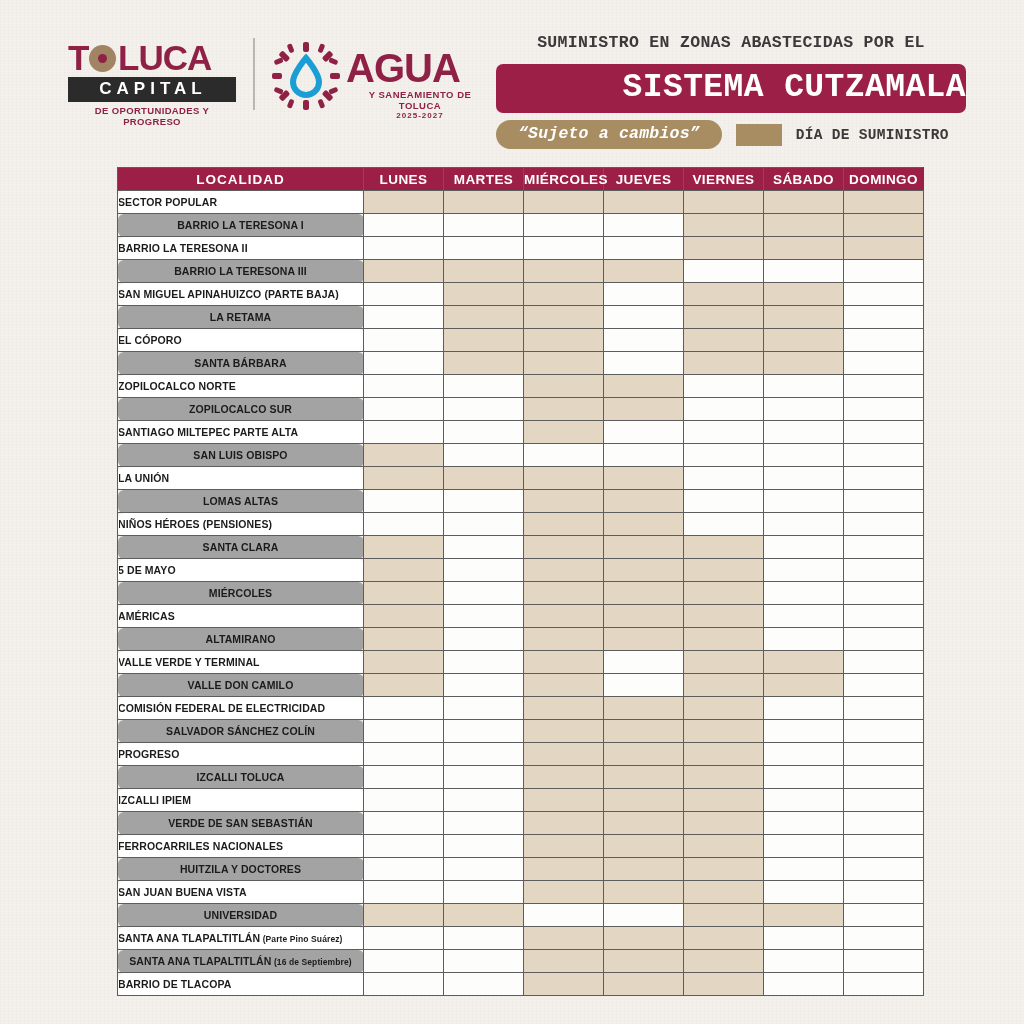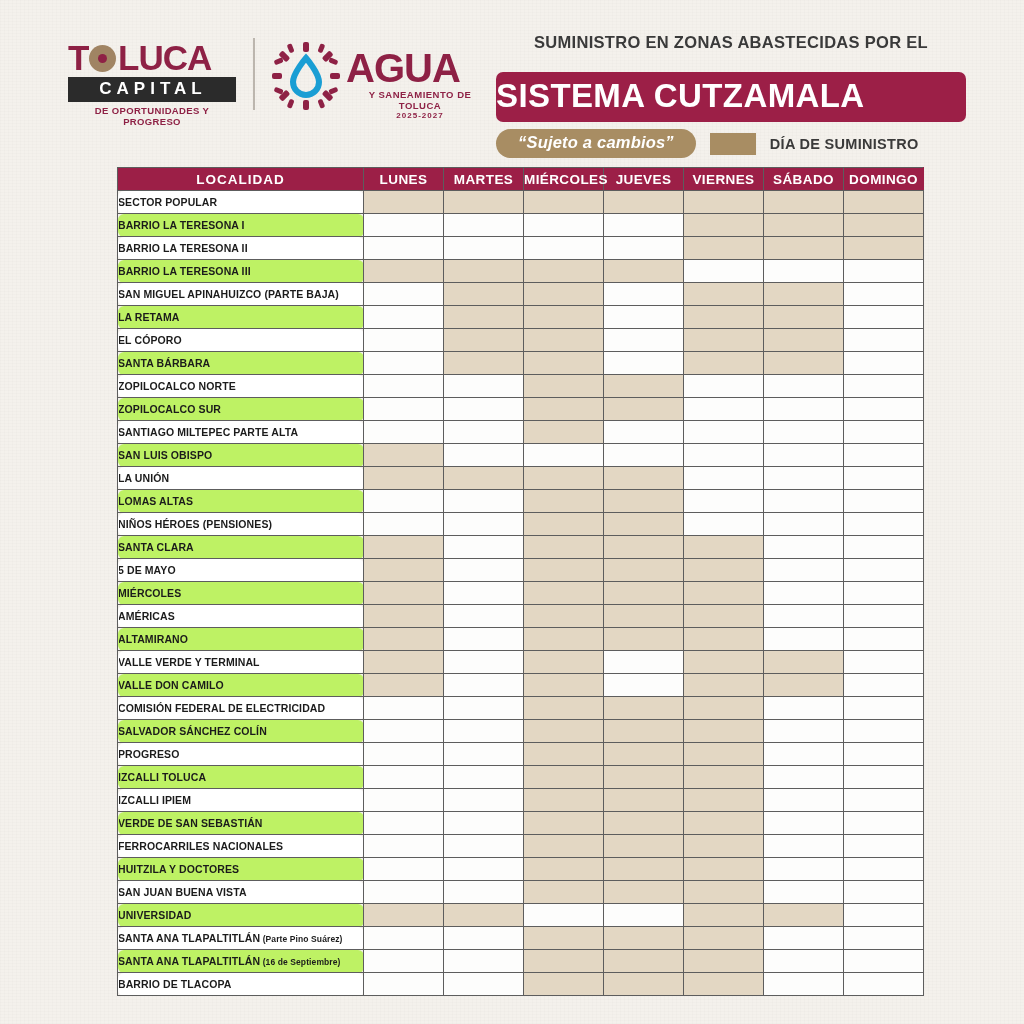--- a/index.html
+++ b/index.html
@@ -77,30 +77,30 @@
   .agua-line1 {
     font-size: 9.5px; font-weight: bold; color: #8e2145;
     letter-spacing: 0.5px; text-align: center; margin-top: 1px; width: 148px;
   }
   .agua-line2 {
     font-size: 8px; font-weight: bold; color: #8e2145;
     letter-spacing: 1px; text-align: center; width: 148px;
   }
 
   
-  .title-block { position: absolute; right: 58px; top: 33px; width: 470px; }
+  .title-block { position: absolute; right: 58px; top: 33px; width: 470px; font-family: Liberation Mono, monospace; }
   .title-kicker {
     font-size: 16.5px; font-weight: bold; color: #3a3a3a;
     letter-spacing: 0.3px; text-align: center; width: 100%;
   }
   .title-main {
-    margin-top: 20px;
+    margin-top: 12px;
     background: #9c1f47; color: #ffffff;
     font-size: 33px; font-weight: bold; letter-spacing: 0.4px;
-    text-align: left; border-radius: 7px; padding: 5px 0 7px 0;
+    text-align: right; border-radius: 7px; padding: 5px 0 7px 0;
   }
   .title-foot {
     margin-top: 7px; display: flex; align-items: center; gap: 14px;
   }
   .pill-sujeto {
     background: #a88d63; color: #ffffff;
     font-size: 16.5px; font-weight: bold; font-style: italic;
     border-radius: 16px; padding: 4px 22px 6px 22px;
     letter-spacing: 0.2px; white-space: nowrap;
   }
@@ -131,21 +131,21 @@
   thead th:last-child { border-right: 1px solid #9c1f47; }
   thead th.col-loc { letter-spacing: 1px; }
 
   td.loc {
     text-align: left;
     font-size: 10.5px; font-weight: bold; color: #1b1b1b;
     padding-left: 8px; letter-spacing: 0.1px;
     background: #ffffff;
     white-space: nowrap; overflow: hidden; border-radius: 6px;
   }
-  tr.alt td.loc { background: #bef264; }
+  tr.alt td.loc { background: #a3a3a3; text-align: center; }
   td.loc .suffix { font-size: 8.5px; font-weight: bold; }
 
   td.day { background: #fdfdfc; }
   td.day.on { background: #e3d7c3; }
 
   
   col.c-loc { width: 246px; }
   col.c-day { width: 80px; }
 </style>
 </head>

